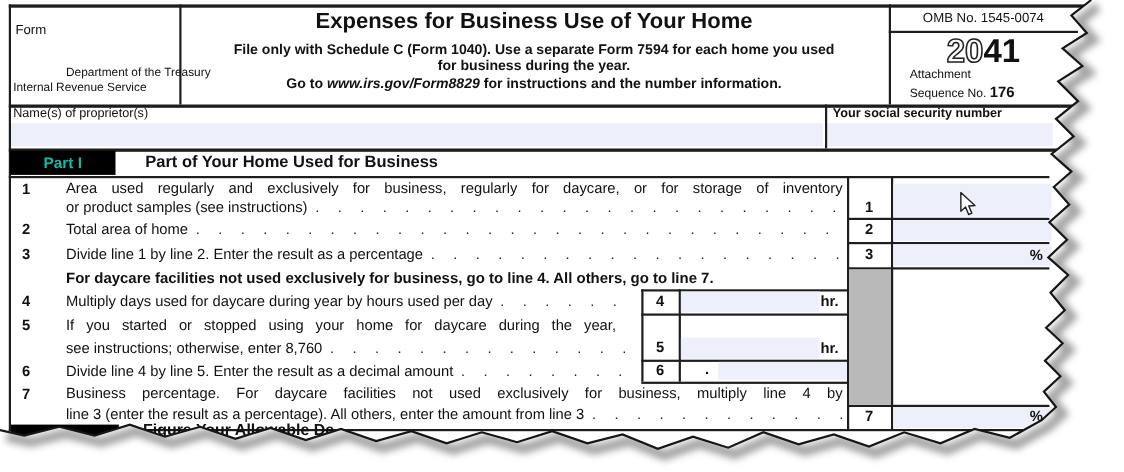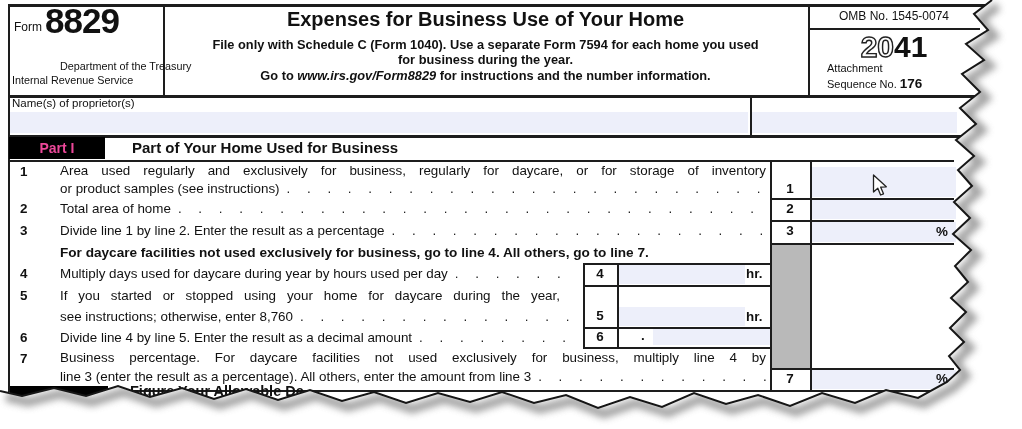--- a/index.html
+++ b/index.html
@@ -16,53 +16,53 @@
   .num{position:absolute;font-weight:bold;font-size:13.4px;}
   .boxnum{position:absolute;font-weight:bold;font-size:13.4px;text-align:center;}
   .field{position:absolute;background:#edeffa;}
   .lrow{position:absolute;display:flex;align-items:baseline;font-size:13.4px;}
   .lrow > .txt{white-space:nowrap;}
   .lead{flex:1;overflow:hidden;white-space:nowrap;letter-spacing:6.5px;padding-left:7px;
         font-size:13.4px;color:#222;}
   .unit{position:absolute;font-weight:bold;font-size:13.4px;}
   .pct{position:absolute;font-weight:bold;font-size:13.4px;text-align:right;}
   .yr-outline{color:#fdfdfd;-webkit-text-stroke:1.4px #222;text-shadow:0 0 1px #444;}
-  .part-label-box{position:absolute;background:#000;color:#ec4899;font-weight:bold;
+  .part-label-box{position:absolute;background:#000;color:#14b8a6;font-weight:bold;
         font-size:14px;text-align:center;line-height:22px;}
   .gray-cell{position:absolute;background:#b9b9b9;}
 </style>
 </head>
 <body>
 
 <div class="page">
 
   <div class="hl thick" style="left:8px;top:4px;width:984px;"></div>
   <div class="vl vthick" style="left:8px;top:4px;height:388px;"></div>
 
   <div class="vl" style="left:163px;top:4px;height:91px;"></div>
   <div class="vl" style="left:808px;top:4px;height:91px;"></div>
   <div class="hl thick" style="left:8px;top:95px;width:984px;"></div>
 
   <span class="t" style="left:14px;top:20px;font-size:12px;">Form</span>
-  <span class="t b" style="left:45px;top:1px;font-size:35px;letter-spacing:-1px;">8829</span>
   <span class="t" style="left:12px;top:60px;font-size:10.8px;padding-left:48px;">Department of the Treasury</span>
   <span class="t" style="left:12px;top:74px;font-size:10.8px;">Internal Revenue Service</span>
 
   <div class="t b" style="left:163px;top:8px;width:645px;text-align:center;font-size:20px;">Expenses for Business Use of Your Home</div>
   <div class="t b" style="left:163px;top:37px;width:645px;text-align:center;font-size:12.8px;">File only with Schedule C (Form 1040). Use a separate Form 7594 for each home you used</div>
   <div class="t b" style="left:163px;top:52px;width:645px;text-align:center;font-size:12.8px;">for business during the year.</div>
   <div class="t b" style="left:163px;top:68px;width:645px;text-align:center;font-size:12.8px;"><span>Go to </span><span style="font-style:italic;">www.irs.gov/Form8829</span><span> for instructions and the number information.</span></div>
 
   <div class="t" style="left:808px;top:9px;width:172px;text-align:center;font-size:12px;">OMB No. 1545-0074</div>
   <div class="hl" style="left:808px;top:28px;width:172px;"></div>
   <div class="t b" style="left:808px;top:30px;width:172px;text-align:center;font-size:30px;"><span class="yr-outline">20</span><span>41</span></div>
   <span class="t" style="left:827px;top:62px;font-size:11px;">Attachment</span>
   <div class="t" style="left:827px;top:76px;font-size:11px;"><span>Sequence No. </span><span class="b" style="font-size:13.5px;">176</span></div>
 
   <span class="t" style="left:12px;top:97px;font-size:11.5px;">Name(s) of proprietor(s)</span>
+  <span class="t b" style="left:757px;top:97px;font-size:11.5px;">Your social security number</span>
   <div class="field" style="left: 10px; top: 112px; width: 738px; height: 21px; background: rgb(237, 239, 250);"></div>
   <div class="field" style="left: 752px; top: 112px; width: 205px; height: 21px; background: rgb(237, 239, 250);"></div>
   <div class="vl" style="left:750px;top:95px;height:40px;"></div>
   <div class="hl thick" style="left:8px;top:135px;width:984px;"></div>
 
   <div class="part-label-box" style="left:9px;top:137px;width:96px;height:22px;">Part I</div>
   <span class="t b" style="left:132px;top:139px;font-size:15px;">Part of Your Home Used for Business</span>
   <div class="hl" style="left:8px;top:160px;width:946px;"></div>
 
   <div class="vl" style="left:770px;top:160px;height:231px;"></div>

